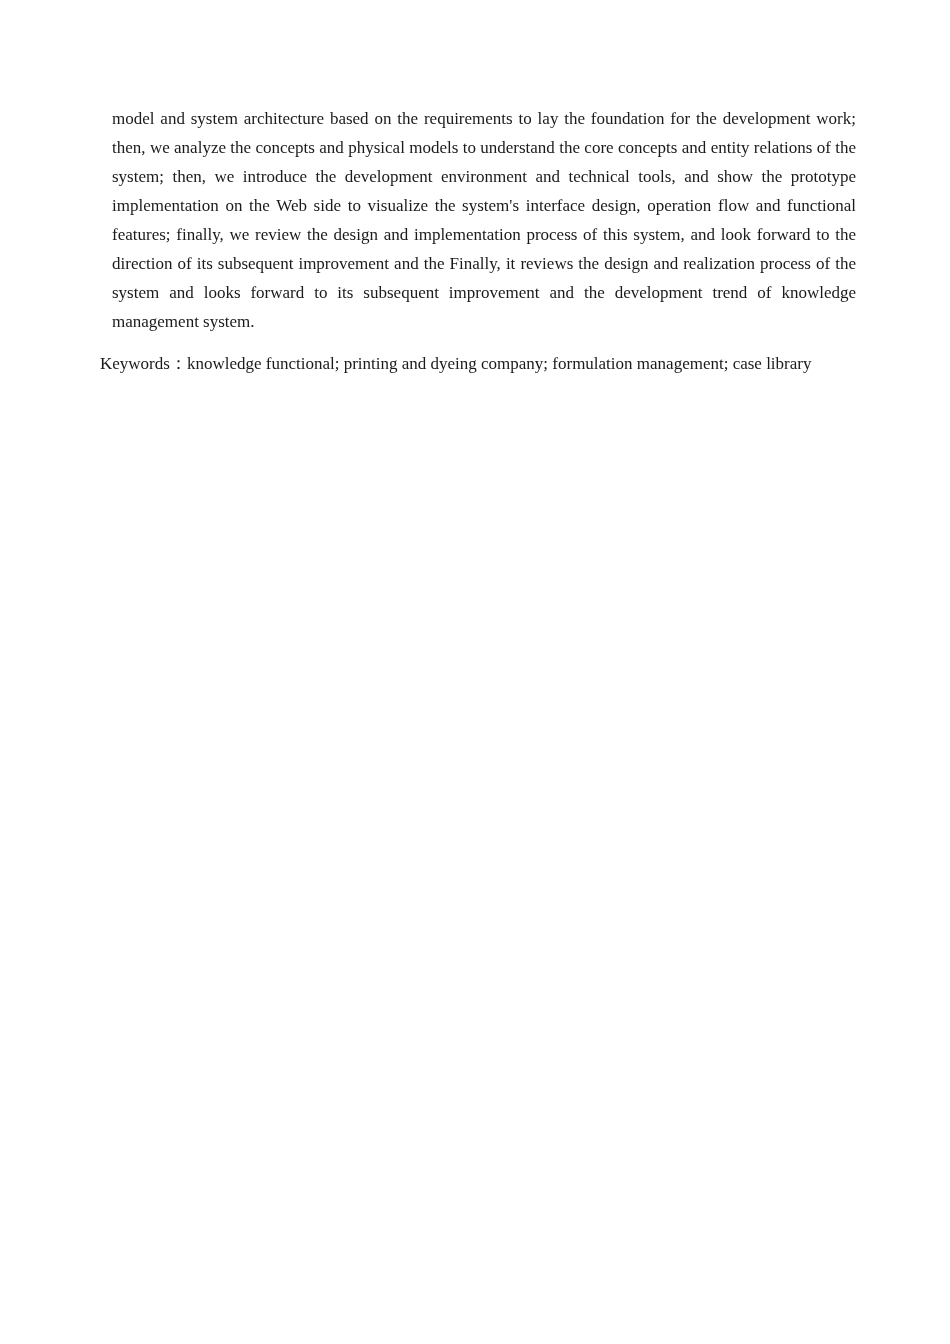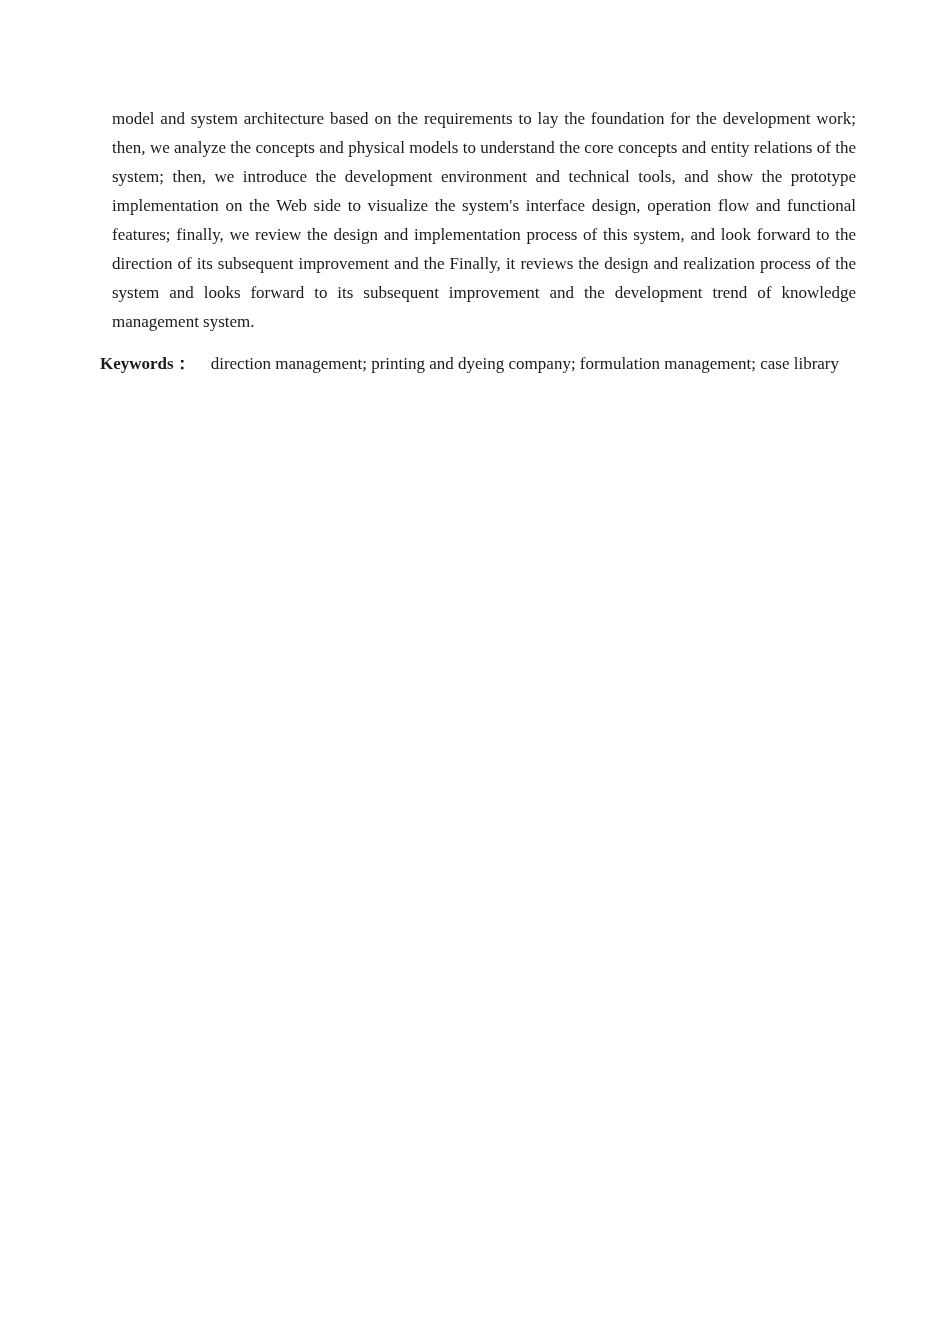--- a/index.html
+++ b/index.html
@@ -30,27 +30,27 @@
     margin: 12px;
   }
   .keywords-line {
     font-size: 17px;
     line-height: 29px;
     text-align: justify;
     text-justify: inter-word;
     margin: 13px 0 0 0;
   }
   .keywords-label {
-    font-weight: bold;
-    margin-right: 20px;
+    font-weight: normal;
+    margin-right: 0;
   }
 </style>
 </head>
 <body>
 
 <div class="page">
   <div class="content">
     <p class="abstract-paragraph">model and system architecture based on the requirements to lay the foundation for the development work; then, we analyze the concepts and physical models to understand the core concepts and entity relations of the system; then, we introduce the development environment and technical tools, and show the prototype implementation on the Web side to visualize the system's interface design, operation flow and functional features; finally, we review the design and implementation process of this system, and look forward to the direction of its subsequent improvement and the Finally, it reviews the design and realization process of the system and looks forward to its subsequent improvement and the development trend of knowledge management system.</p>
     <p class="keywords-line">
-      <span class="keywords-label">Keywords：</span><span>direction management; printing and dyeing company; formulation management; case library</span>
+      <span class="keywords-label">Keywords：</span><span>knowledge functional; printing and dyeing company; formulation management; case library</span>
     </p>
   </div>
 </div>
 
 </body></html>

